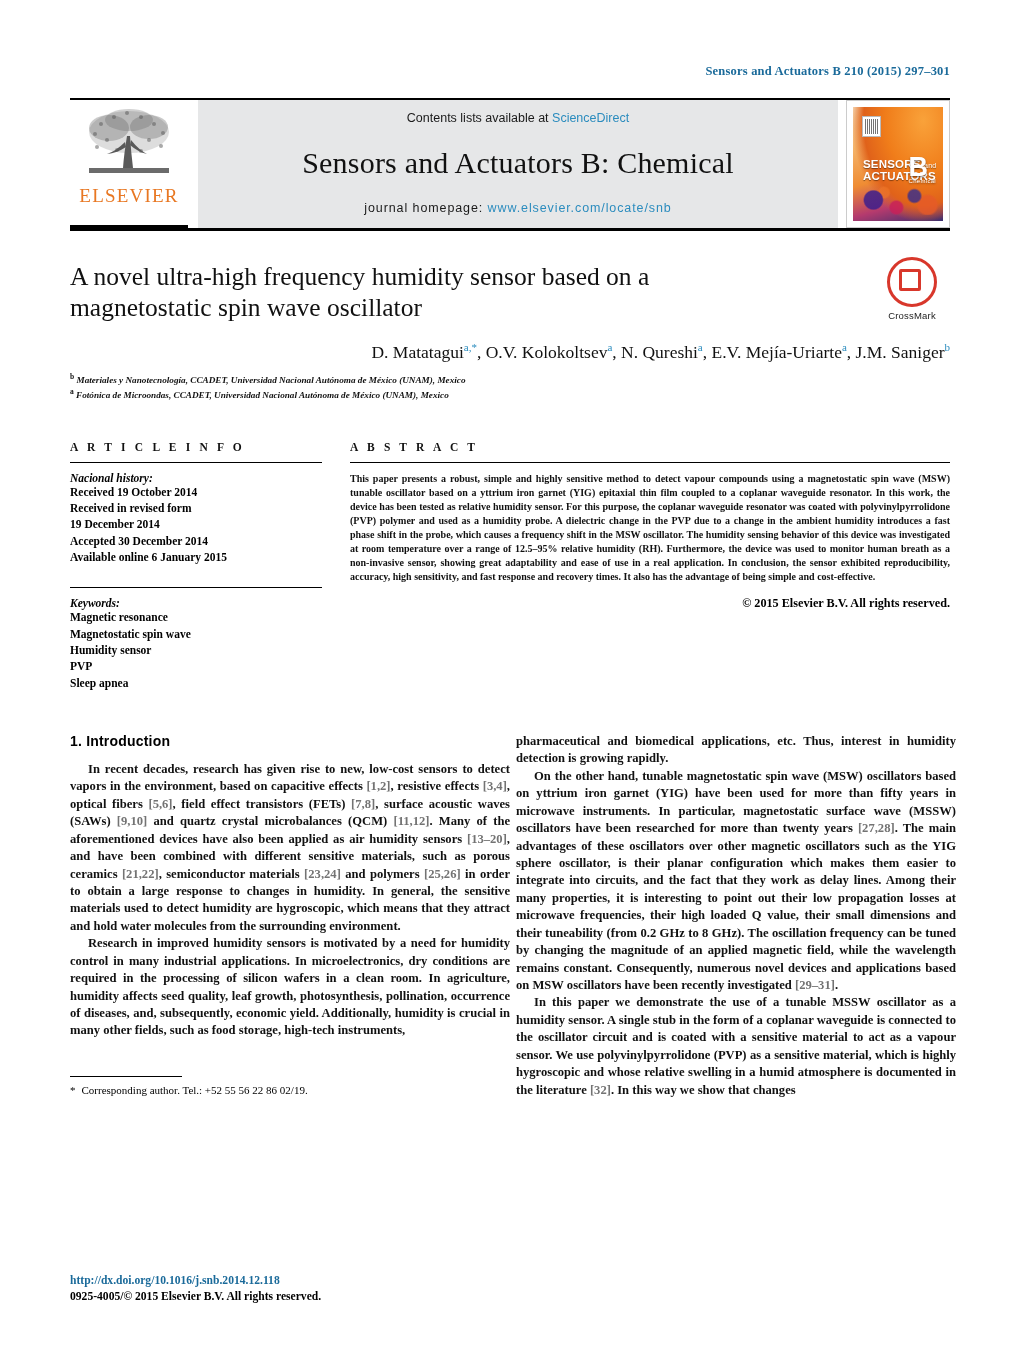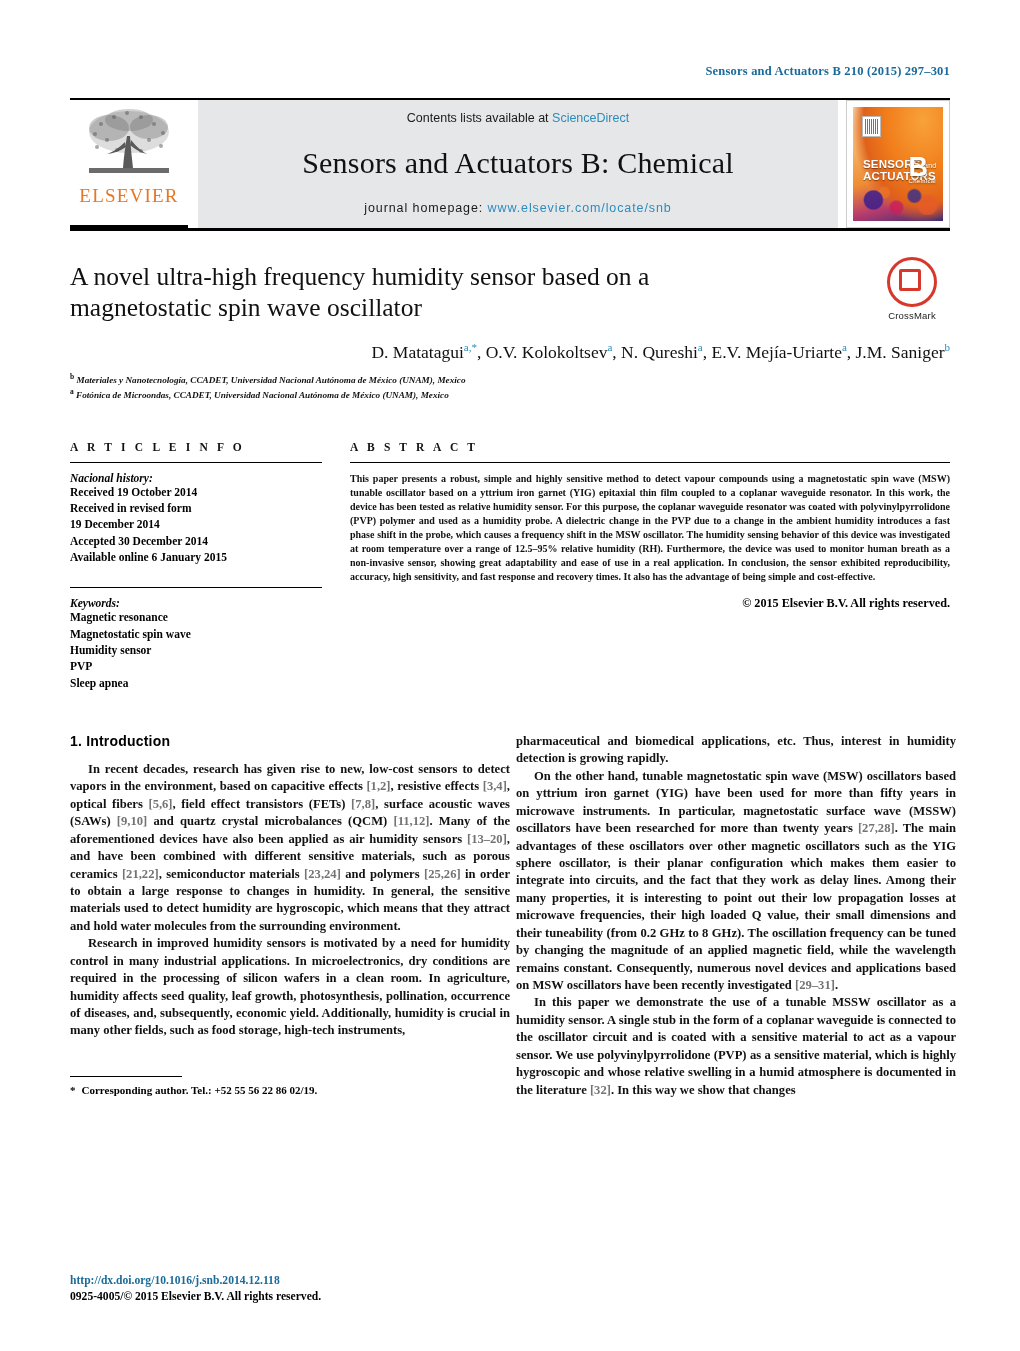--- a/index.html
+++ b/index.html
@@ -270,21 +270,21 @@
     margin: 0;
     color: #111;
   }
   .para + .para { margin-top: 0; }
   .ref { color: #737373; }
 
   
   .footnote-wrap { position: absolute; left: 0; bottom: 0; width: 440px; }
   .fn-rule { width: 112px; border-top: 1px solid #000; margin-bottom: 6px; }
   .fn-line {
-    font-size: 11px; font-weight: bold; line-height: 1.45;
+    font-size: 11px; font-weight: normal; line-height: 1.45;
     padding-left: 14px; text-indent: -14px;
   }
   .fn-line .star { padding-right: 6px; }
   .fn-email { padding-left: 22px; text-indent: 0; font-size: 11px; line-height:1.45;}
   .fn-email i { font-weight: bold; }
   .fn-link { color: #1a6a9a; }
 
   
   .page-footer {
     position: absolute;

